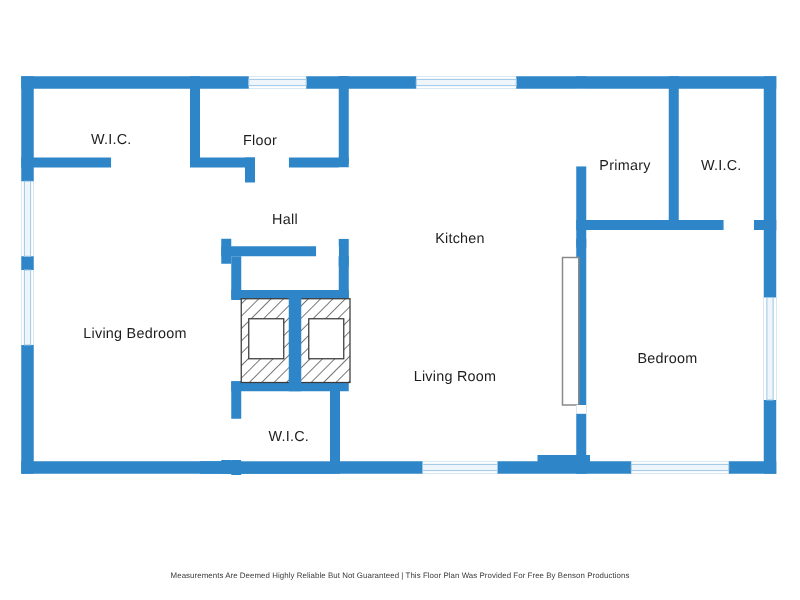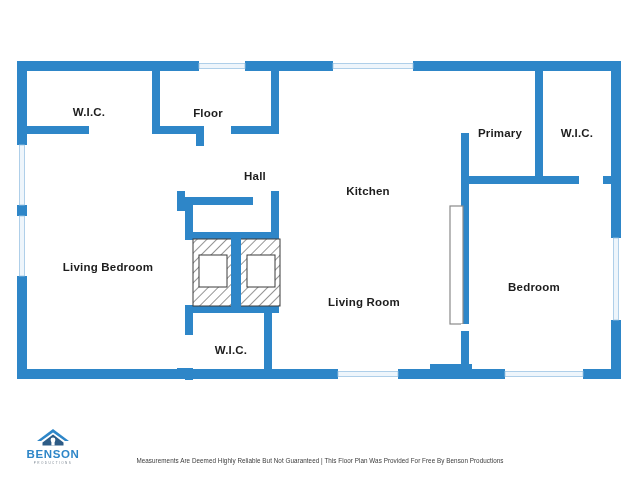--- a/index.html
+++ b/index.html
@@ -19,21 +19,20 @@
     width: 640px;
     height: 480px;
     background: #ffffff;
   }
   #plan-area {
     position: absolute;
     left: 0;
     top: 0;
     width: 640px;
     height: 410px;
-    font-weight: bold;
   }
   #plan-svg {
     display: block;
     width: 640px;
     height: 410px;
   }
   .room-label {
     position: absolute;
     font-family: "Liberation Sans", sans-serif;
     font-size: 11.5px;
@@ -213,37 +212,27 @@
         <rect x="193" y="335" width="71" height="34" fill="#ffffff"></rect>
         <rect x="271" y="134" width="8" height="57" fill="#ffffff"></rect>
         <rect x="461" y="71" width="8" height="62" fill="#ffffff"></rect>
         <rect x="579" y="176" width="24" height="8" fill="#ffffff"></rect>
         <rect x="461" y="324" width="8" height="7" fill="#ffffff"></rect>
       </g>
     </svg>
 
     <div class="room-label" style="left:89px; top:112px;">W.I.C.</div>
     <div class="room-label" style="left:208px; top:113px;">Floor</div>
-    <div class="room-label" style="left:228px; top:176px;margin-left:27px;">Hall</div>
+    <div class="room-label" style="left:228px; top:176px;">Hall</div>
     <div class="room-label" style="left:108px; top:267px;">Living Bedroom</div>
     <div class="room-label" style="left:231px; top:350px;">W.I.C.</div>
     <div class="room-label" style="left:368px; top:150px;margin-top:41px;">Kitchen</div>
     <div class="room-label" style="left:500px; top:133px;">Primary</div>
     <div class="room-label" style="left:577px; top:133px;">W.I.C.</div>
     <div class="room-label" style="left:364px; top:302px;">Living Room</div>
     <div class="room-label" style="left:534px; top:287px;text-align:right;">Bedroom</div>
   </div>
 
   <div id="footer">
-    <div id="logo">
-      <svg id="logo-mark" width="34" height="19" viewBox="0 0 34 19" xmlns="http://www.w3.org/2000/svg">
-        <path d="M17 1 L33 13 L29 13 L17 4.5 L5 13 L1 13 Z" fill="#2E86C8"></path>
-        <path d="M17 6.5 L27.5 14.6 L27.5 17.5 L6.5 17.5 L6.5 14.6 Z" fill="#2E5C86"></path>
-        <circle cx="17" cy="12" r="2.4" fill="#ffffff"></circle>
-        <rect x="15.4" y="12" width="3.2" height="5.5" fill="#ffffff"></rect>
-      </svg>
-      <span id="logo-word">BENSON</span>
-      <span id="logo-sub">PRODUCTIONS</span>
-    </div>
     <div id="disclaimer">Measurements Are Deemed Highly Reliable But Not Guaranteed  |  This Floor Plan Was Provided For Free By Benson Productions</div>
   </div>
 
 </div>
 
 </body></html>

